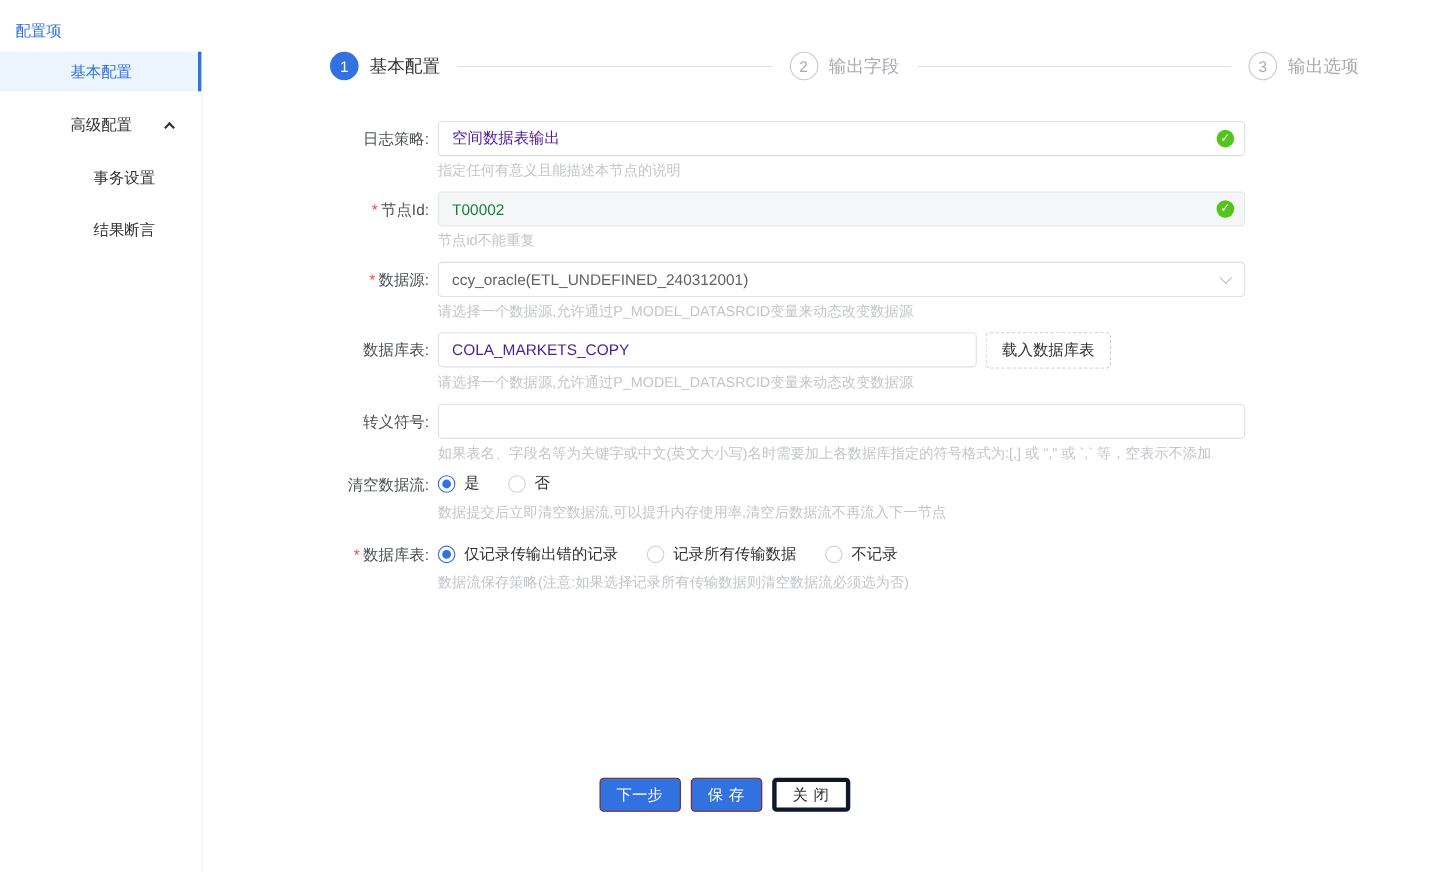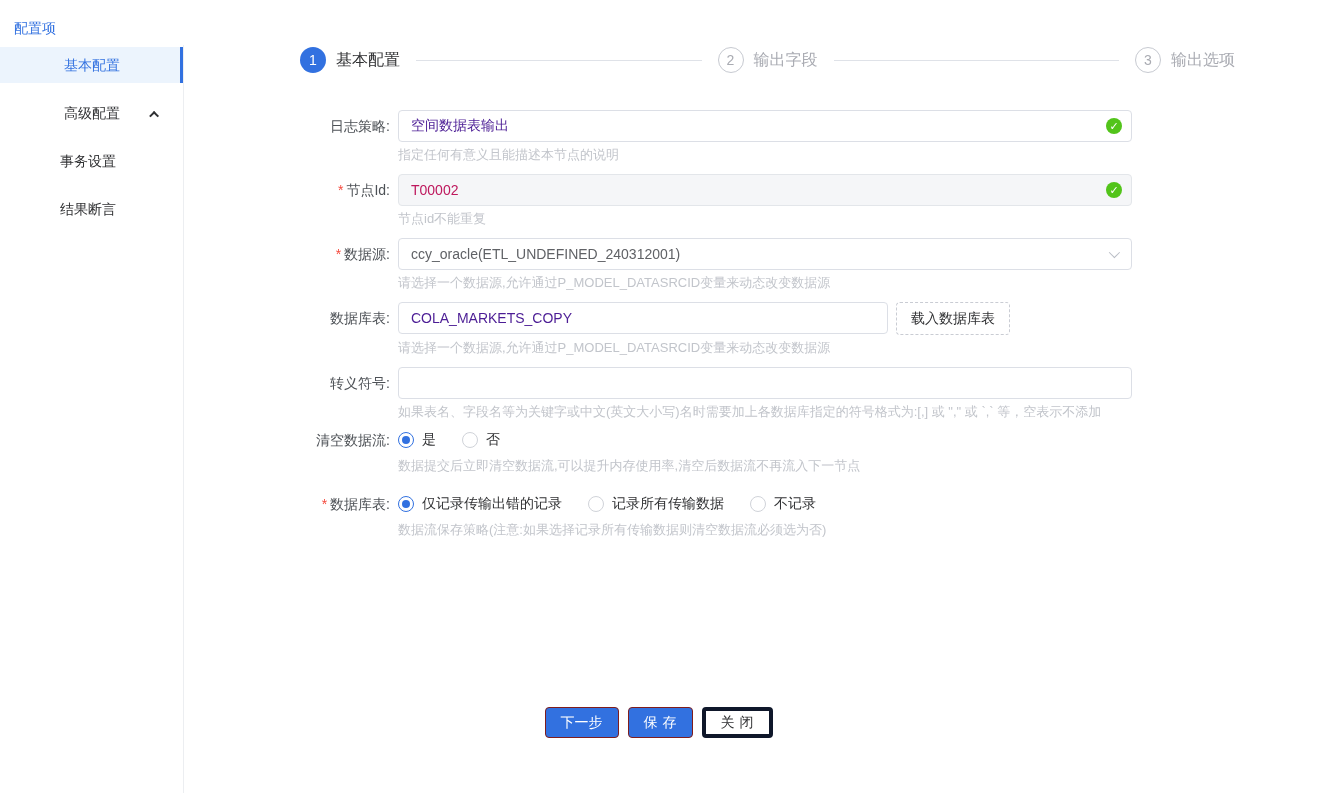--- a/index.html
+++ b/index.html
@@ -9,21 +9,21 @@
     font-family:"Liberation Sans","DejaVu Sans",sans-serif; font-size:14px; color:#606266;
   }
 
   
   .config-link { position:absolute; left:14px; top:20px; color:#3271e0; font-size:14px; cursor:pointer; text-decoration:none; }
 
   
   .sidebar { position:absolute; left:0; top:45px; bottom:0; width:184px; border-right:1px solid #eceef1; padding-top:2px; }
   .side-item { height:36px; line-height:36px; margin-bottom:12px; padding-left:64px; color:#303133; cursor:pointer; position:relative; white-space:nowrap; }
   .side-item.active { background:#ecf4fd; color:#3271e0; border-right:3px solid #3271e0; }
-  .side-item.sub { padding-left:60px; }
+  .side-item.sub { padding-left:85px; }
   .caret-up { display:inline-block; width:7px; height:7px; border-left:2px solid #303133; border-top:2px solid #303133; transform:rotate(45deg) translateY(2px); margin-left:32px; }
 
   
   .main { position:absolute; left:300px; top:47px; width:935px; }
 
   
   .steps { display:flex; align-items:center; height:26px; }
   .step { display:flex; align-items:center; }
   .step-circle { width:26px; height:26px; border-radius:50%; display:flex; align-items:center; justify-content:center; font-size:14px; }
   .step.active .step-circle { background:#3271e0; color:#fff; }
@@ -38,21 +38,21 @@
   .row { display:flex; margin-bottom:12px; }
   .row-label { width:90px; min-width:90px; line-height:32px; text-align:right; color:#4d5156; white-space:nowrap; }
   .required { color:#f5493d; margin-right:3px; }
   .row-body { margin-left:8px; width:734px; }
   .input-wrap { position:relative; width:100%; }
   .input {
     width:100%; height:32px; border:1px solid #dcdfe6; border-radius:4px;
     padding:0 34px 0 12px; font-size:14px; color:#4c1d95; outline:none; background:#fff;
     font-family:"Liberation Sans","DejaVu Sans",sans-serif;
   }
-  .input:disabled { background:#f5f6f8; color:#be185d; border-color:#e3e6ea; }
+  .input:disabled { background:#f5f6f8; color:#15803d; border-color:#e3e6ea; }
   .check-badge {
     position:absolute; right:10px; top:8px; width:16px; height:16px; border-radius:50%;
     background:#52c41a; color:#fff; font-size:11px; line-height:16px; text-align:center;
   }
   .select { position:relative; width:100%; height:32px; border:1px solid #dcdfe6; border-radius:4px; padding:0 34px 0 12px; line-height:30px; color:#606266; background:#fff; cursor:pointer; overflow:hidden; white-space:nowrap; }
   .chevron-down { position:absolute; right:14px; top:11px; width:8px; height:8px; border-right:1px solid #b9bdc5; border-bottom:1px solid #b9bdc5; transform:rotate(45deg) translateY(-2px); }
   .helper { margin-top:6px; font-size:13px; line-height:14px; color:#c2c5cb; white-space:nowrap; }
   .inline { display:flex; }
   .short-input { width:490px; min-width:490px; }
   .dashed-btn {

